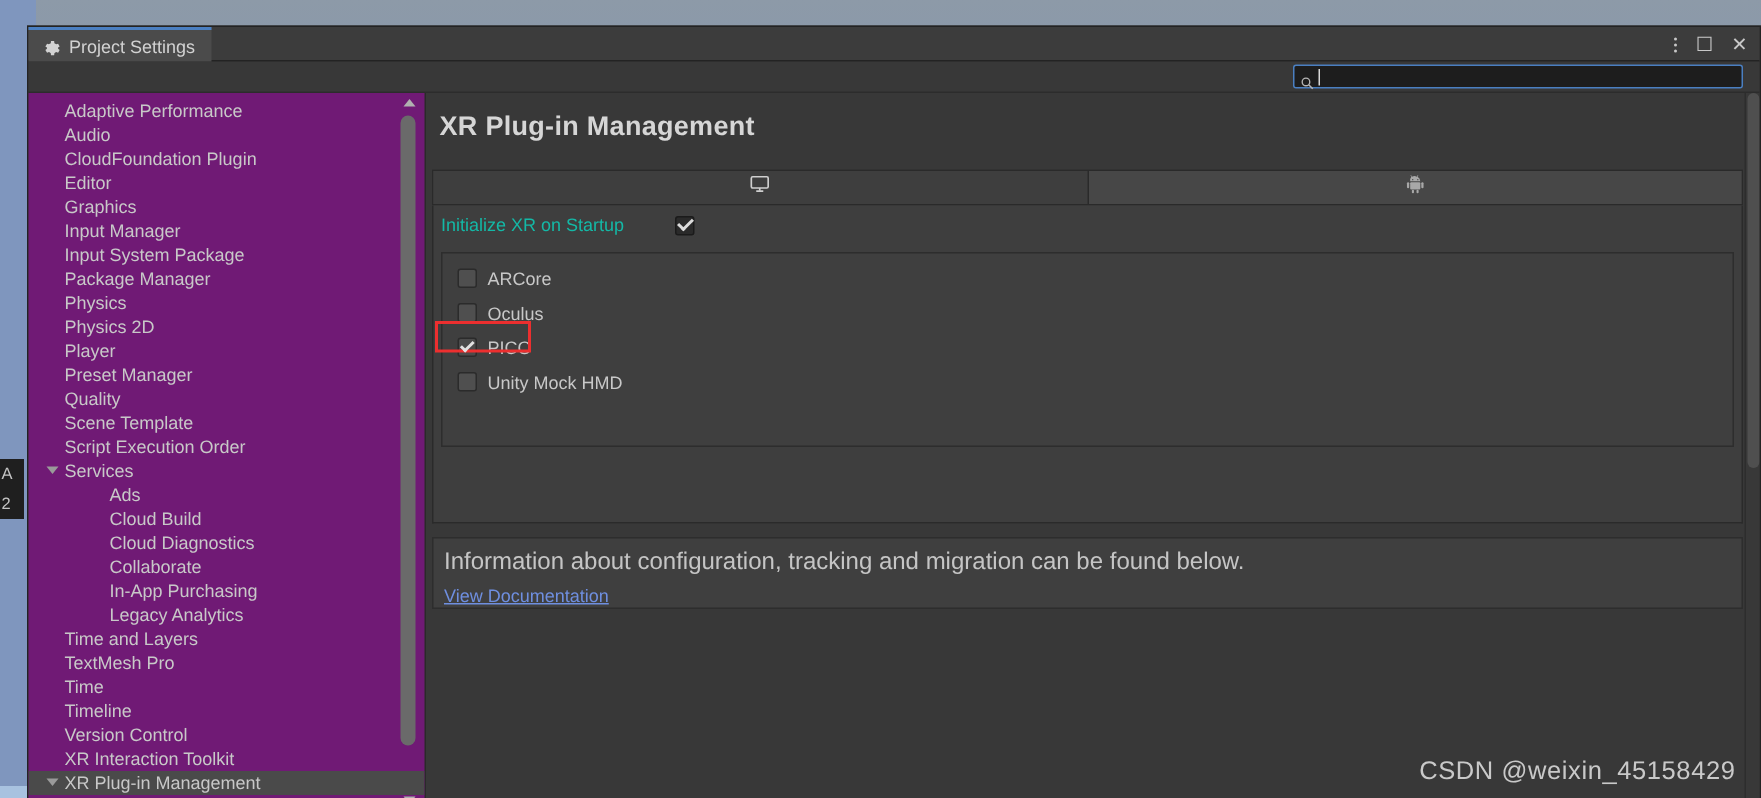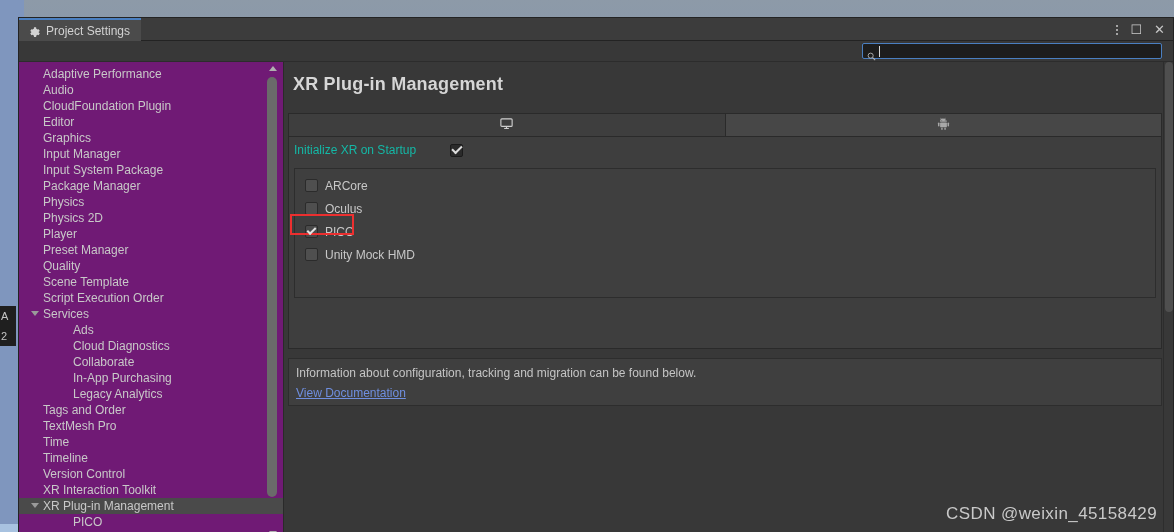--- a/index.html
+++ b/index.html
@@ -167,21 +167,21 @@
   #hl-pico {
     position: absolute; left: -5px; top: 45px; width: 64px; height: 21px;
     border: 2px solid #ec2f2f; pointer-events: none;
   }
 
   
   #info-box {
     position: absolute; left: 4px; top: 296px; right: 11px; height: 48px;
     background: #3f3f3f; border: 1px solid #2d2d2d; padding: 7px 0 0 7px;
   }
-  #info-text { font-size: 12px; color: #c5c5c5; }
+  #info-text { font-size: 16px; color: #c5c5c5; }
   #doc-link {
     font-size: 12px; color: #6f8fe0; text-decoration: underline;
     display: inline-block; margin-top: 6px; cursor: pointer;
   }
 
   
   #right-scroll {
     position: absolute; right: 0; top: 0; width: 10px; height: 100%;
     background: #383838; border-left: 1px solid #2d2d2d;
   }
@@ -254,25 +254,26 @@
           <div class="s-item"><span>Package Manager</span></div>
           <div class="s-item"><span>Physics</span></div>
           <div class="s-item"><span>Physics 2D</span></div>
           <div class="s-item"><span>Player</span></div>
           <div class="s-item"><span>Preset Manager</span></div>
           <div class="s-item"><span>Quality</span></div>
           <div class="s-item"><span>Scene Template</span></div>
           <div class="s-item"><span>Script Execution Order</span></div>
           <div class="s-item"><span class="arrow"></span><span>Services</span></div>
           <div class="s-item indent"><span>Ads</span></div>
+          <div class="s-item indent"><span>Cloud Build</span></div>
           <div class="s-item indent"><span>Cloud Diagnostics</span></div>
           <div class="s-item indent"><span>Collaborate</span></div>
           <div class="s-item indent"><span>In-App Purchasing</span></div>
           <div class="s-item indent"><span>Legacy Analytics</span></div>
-          <div class="s-item"><span>Tags and Order</span></div>
+          <div class="s-item"><span>Time and Layers</span></div>
           <div class="s-item"><span>TextMesh Pro</span></div>
           <div class="s-item"><span>Time</span></div>
           <div class="s-item"><span>Timeline</span></div>
           <div class="s-item"><span>Version Control</span></div>
           <div class="s-item"><span>XR Interaction Toolkit</span></div>
           <div class="s-item selected"><span class="arrow"></span><span>XR Plug-in Management</span></div>
           <div class="s-item indent"><span>PICO</span></div>
         </div>
 
       <div id="sb-scroll">

